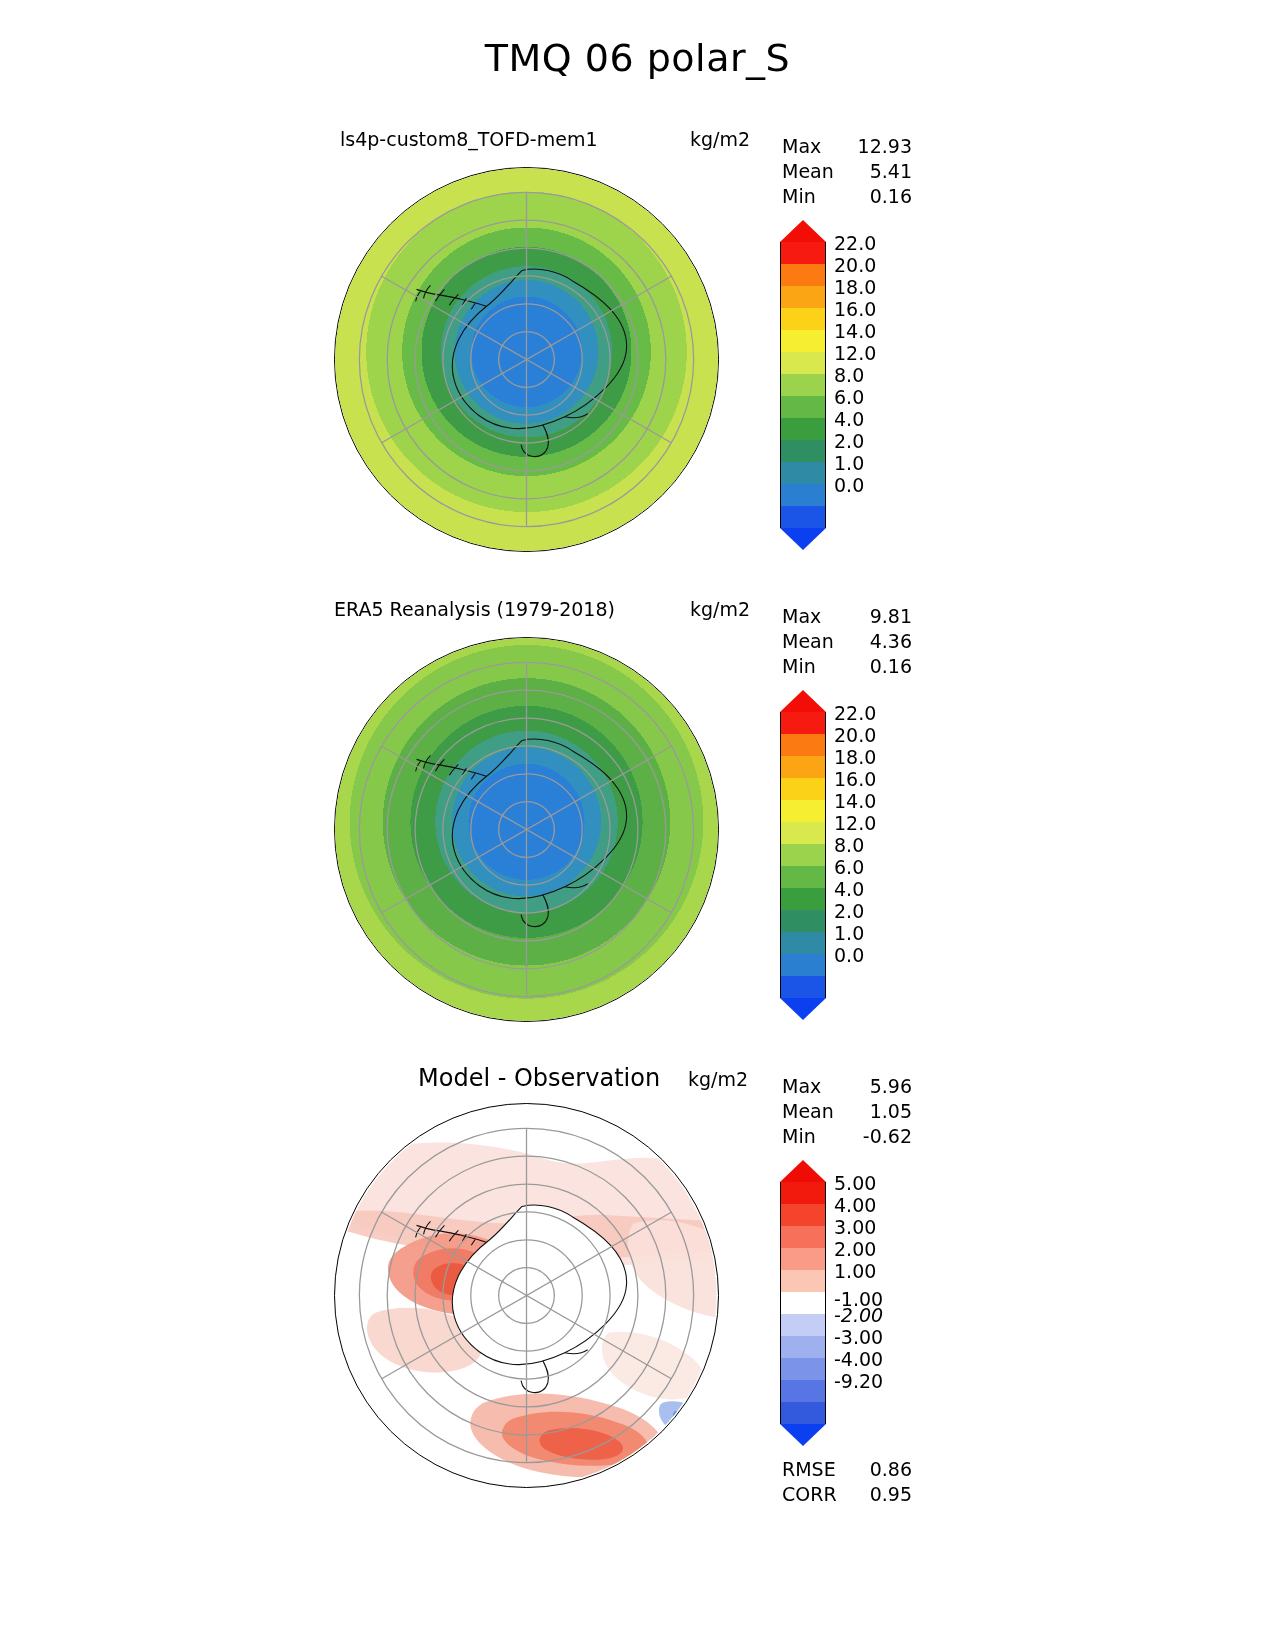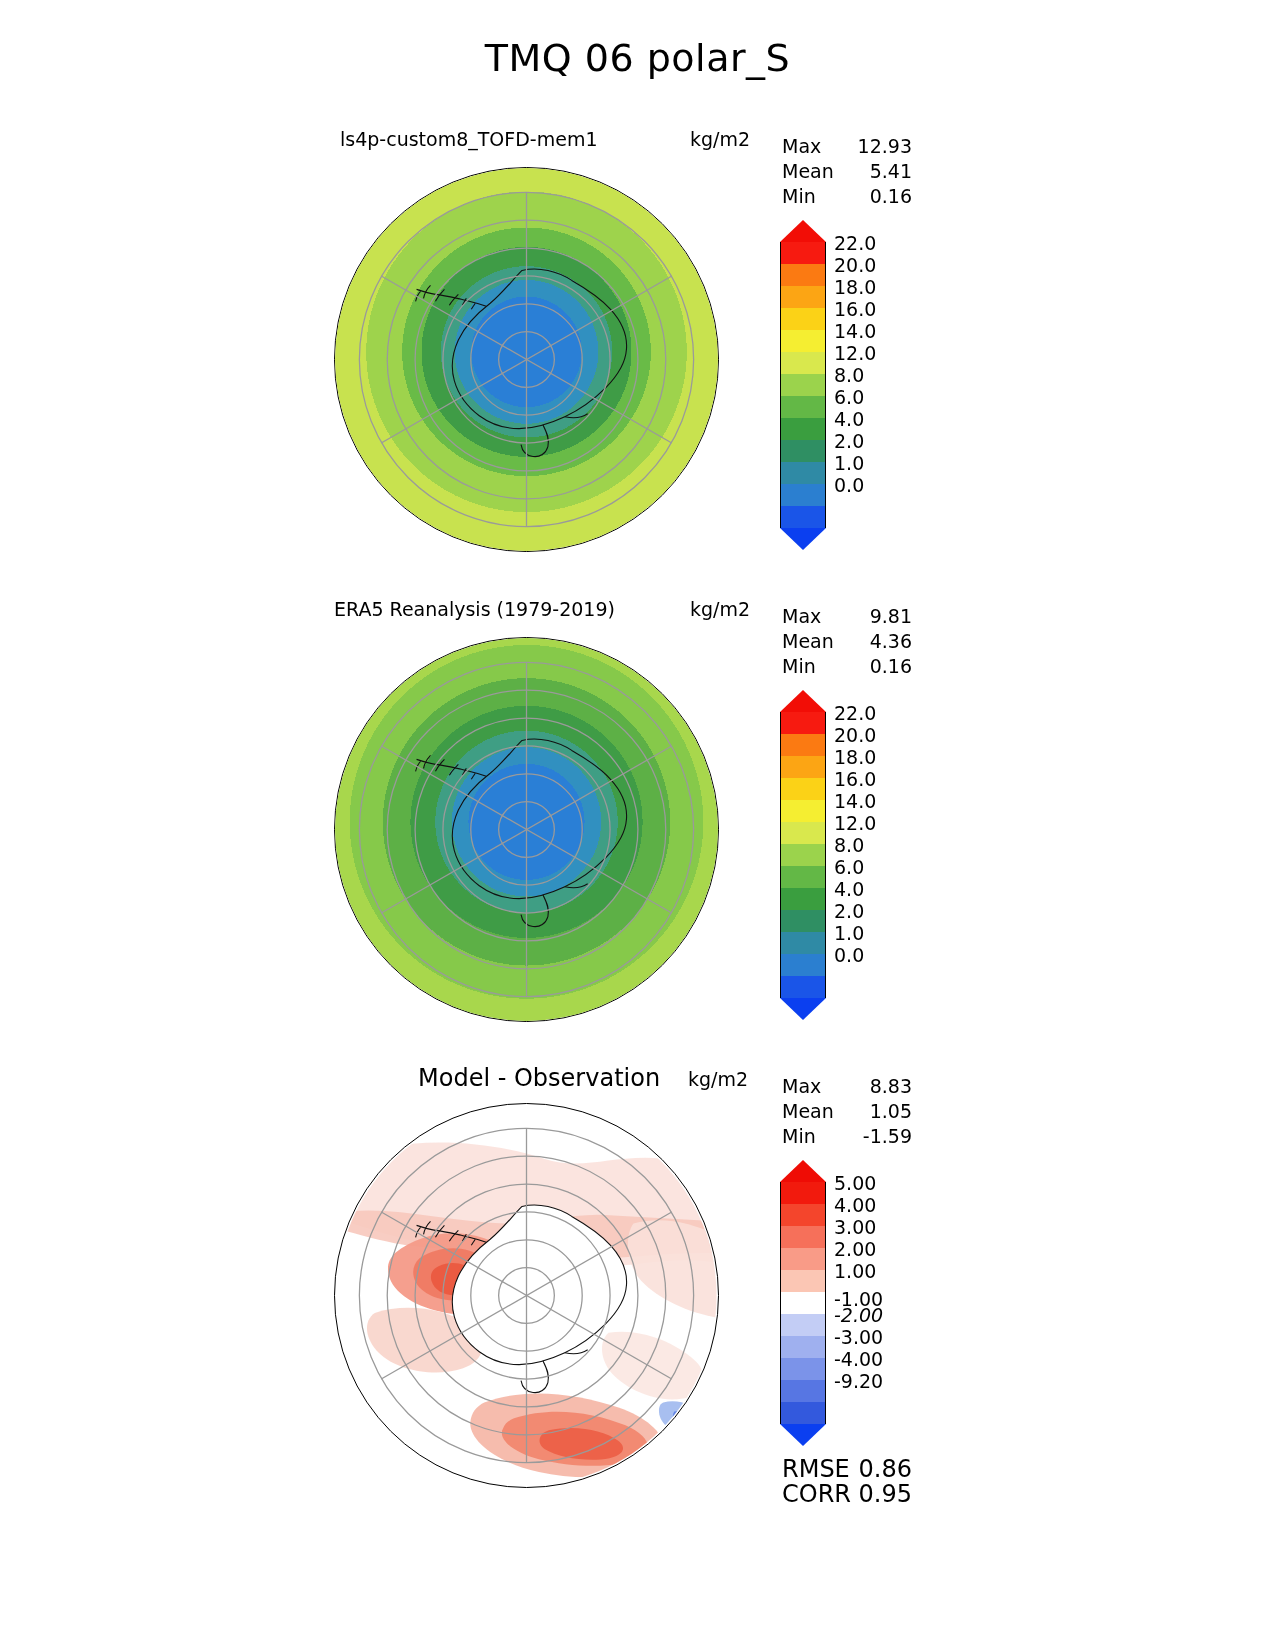--- a/index.html
+++ b/index.html
@@ -113,21 +113,21 @@
     font-size: 19px;
   }
   .cbar .labels span {
     position: absolute;
     left: 0;
     white-space: nowrap;
   }
 
   .footstats {
     position: absolute;
-    font-size: 24px;
+    font-size: 19px;
     line-height: 25px;
   }
   .footstats .row { position: relative; height: 25px; width: 130px; }
   .footstats .row .k { position: absolute; left: 0; }
   .footstats .row .v { position: absolute; right: 0; }
 </style>
 </head>
 <body>
 
 <div class="page-title">TMQ 06 polar_S</div>
@@ -227,21 +227,21 @@
       <span style="top:188px;">4.0</span>
       <span style="top:210px;">2.0</span>
       <span style="top:232px;">1.0</span>
       <span style="top:254px;">0.0</span>
     </div>
   </div>
 </div>
 
 <div class="panel panel-2">
 
-  <div class="panel-title small" style="left:334px; top:13px;">ERA5 Reanalysis (1979-2019)</div>
+  <div class="panel-title small" style="left:334px; top:13px;">ERA5 Reanalysis (1979-2018)</div>
   <div class="units" style="left:690px; top:13px;">kg/m2</div>
 
   <div class="stats" style="left:782px; top:19px;">
     <div class="row">
         <span class="k">Max</span>
         <span class="v">9.81</span>
       </div>
     <div class="row">
         <span class="k">Mean</span>
         <span class="v">4.36</span>
@@ -333,29 +333,29 @@
 </div>
 
 <div class="panel panel-3">
 
   <div class="panel-title big" style="left:418px; top:14px;">Model - Observation</div>
   <div class="units" style="left:688px; top:18px;">kg/m2</div>
 
   <div class="stats" style="left:782px; top:24px;">
     <div class="row">
         <span class="k">Max</span>
-        <span class="v">8.83</span>
+        <span class="v">5.96</span>
       </div>
     <div class="row">
         <span class="k">Mean</span>
         <span class="v">1.05</span>
       </div>
     <div class="row">
         <span class="k">Min</span>
-        <span class="v">-1.59</span>
+        <span class="v">-0.62</span>
       </div>
   </div>
 
   <div class="map" style="left:334px; top:53px; width:385px; height:385px; background:#ffffff;">
     <svg class="fill" viewBox="0 0 385 385">
       <defs>
         <clipPath id="discclip">
             <circle cx="192.5" cy="192.5" r="191"></circle>
           </clipPath>
       </defs>

